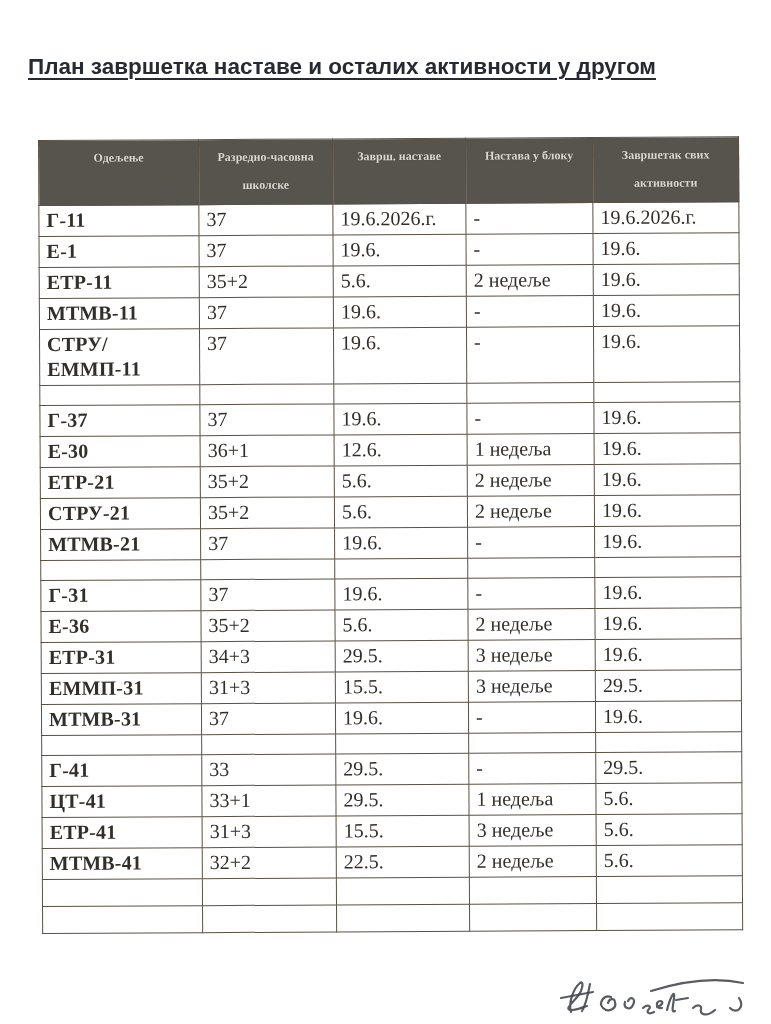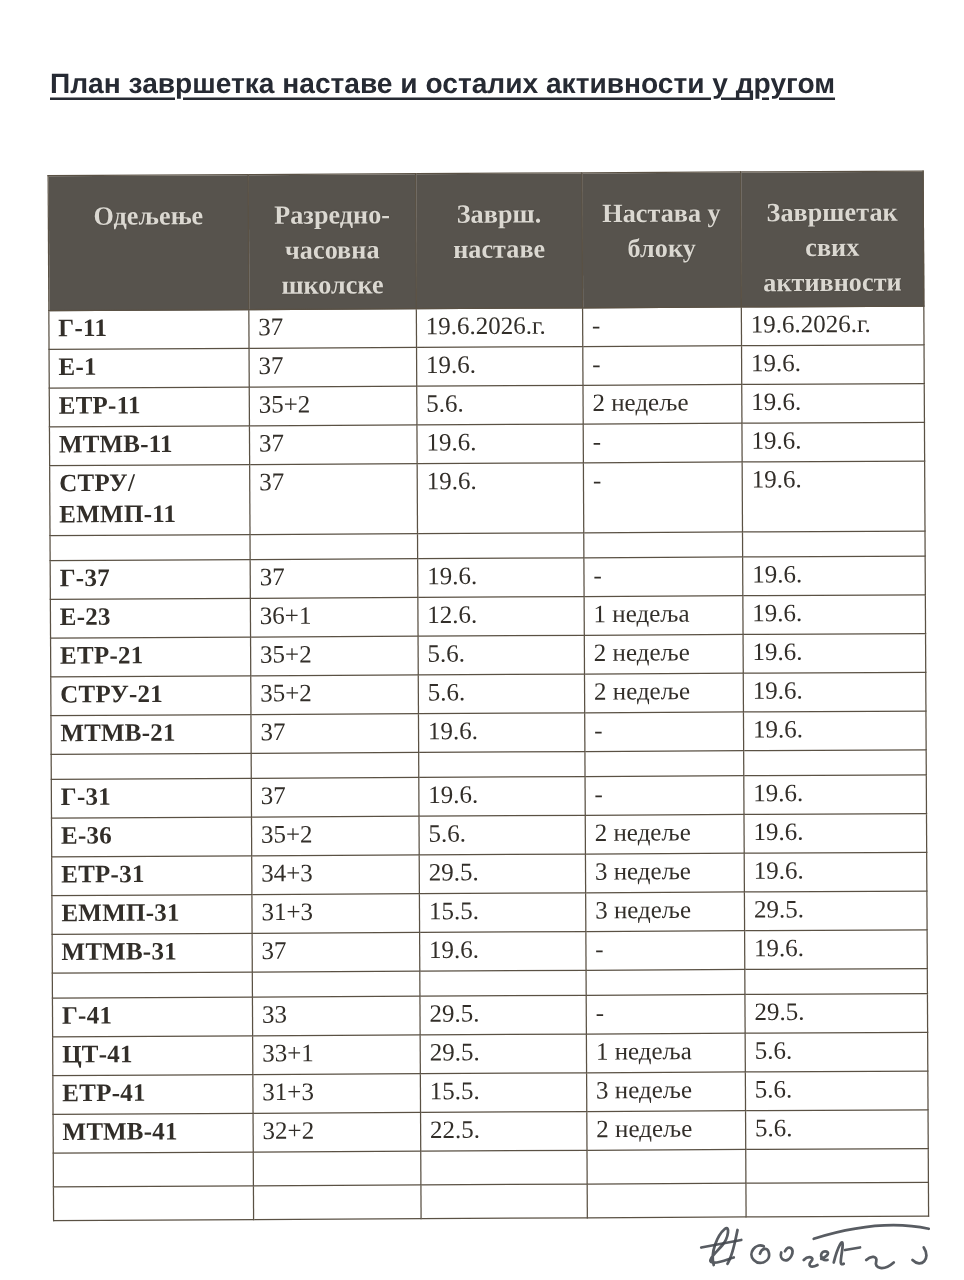--- a/index.html
+++ b/index.html
@@ -15,21 +15,21 @@
     background:
       radial-gradient(ellipse at 62% 6%, rgba(255,255,255,0.22), transparent 55%),
       linear-gradient(90deg, rgba(70,60,48,0.14) 0px, rgba(70,60,48,0.05) 14px, rgba(70,60,48,0) 38px),
       linear-gradient(90deg, rgba(0,0,0,0) 94%, rgba(120,105,85,0.08) 100%),
       linear-gradient(180deg, #dcdad8 0%, #d8d5d1 10%, #d6d1c9 38%, #d2c9ba 68%, #cec2ae 92%, #cabd a8 100%),
       linear-gradient(180deg, var(--paper-top), var(--paper-bottom));
   }
   .sheet{position:absolute;inset:0;}
 
   .doc-title{
-    position:absolute; left:40px; top:50px; width:705px;
+    position:absolute; left:28px; top:50px; width:705px;
     font-family:"Liberation Sans","DejaVu Sans",sans-serif;
     font-weight:bold; font-size:22.5px; line-height:1.47;
     color:var(--title-text);
     text-decoration:underline; text-decoration-thickness:2px; text-underline-offset:4px;
   }
 
   .table-wrap{
     position:absolute; left:38px; top:140px; width:700px;
     transform:rotate(-0.3deg); transform-origin:top left;
   }
@@ -41,22 +41,22 @@
   table.doc-table col.c1{width:134px;}
   table.doc-table col.c2{width:133px;}
   table.doc-table col.c3{width:127px;}
   table.doc-table col.c4{width:146px;}
   .doc-table th, .doc-table td{
     border:1.5px solid var(--table-border);
   }
   .doc-table th{
     background:var(--header-bg);
     color:var(--header-text);
-    font-weight:bold; font-size:21px; line-height:28px;
-    text-align:center; vertical-align:top; padding:18px 6px 5px;
+    font-weight:bold; font-size:12px; line-height:28px;
+    text-align:center; vertical-align:top; padding:3px 6px 5px;
     text-shadow:0 0 1px rgba(0,0,0,0.25);
   }
   .doc-table td{
     font-size:20px; line-height:25px; vertical-align:top;
     padding:2px 7px 3px; height:30px;
     overflow-wrap:break-word;
   }
   .doc-table td.cell-class{font-weight:bold; letter-spacing:0.2px;}
   .doc-table tr.spacer td{height:20px; padding:0 7px;}
   .doc-table tbody tr:nth-last-child(-n+2) td{height:27px;}
@@ -141,21 +141,21 @@
             <td></td>
           </tr>
           <tr>
             <td class="cell-class">Г-37</td>
             <td>37</td>
             <td>19.6.</td>
             <td>-</td>
             <td>19.6.</td>
           </tr>
           <tr>
-            <td class="cell-class">Е-23</td>
+            <td class="cell-class">Е-30</td>
             <td>36+1</td>
             <td>12.6.</td>
             <td>1 недеља</td>
             <td>19.6.</td>
           </tr>
           <tr>
             <td class="cell-class">ЕТР-21</td>
             <td>35+2</td>
             <td>5.6.</td>
             <td>2 недеље</td>

